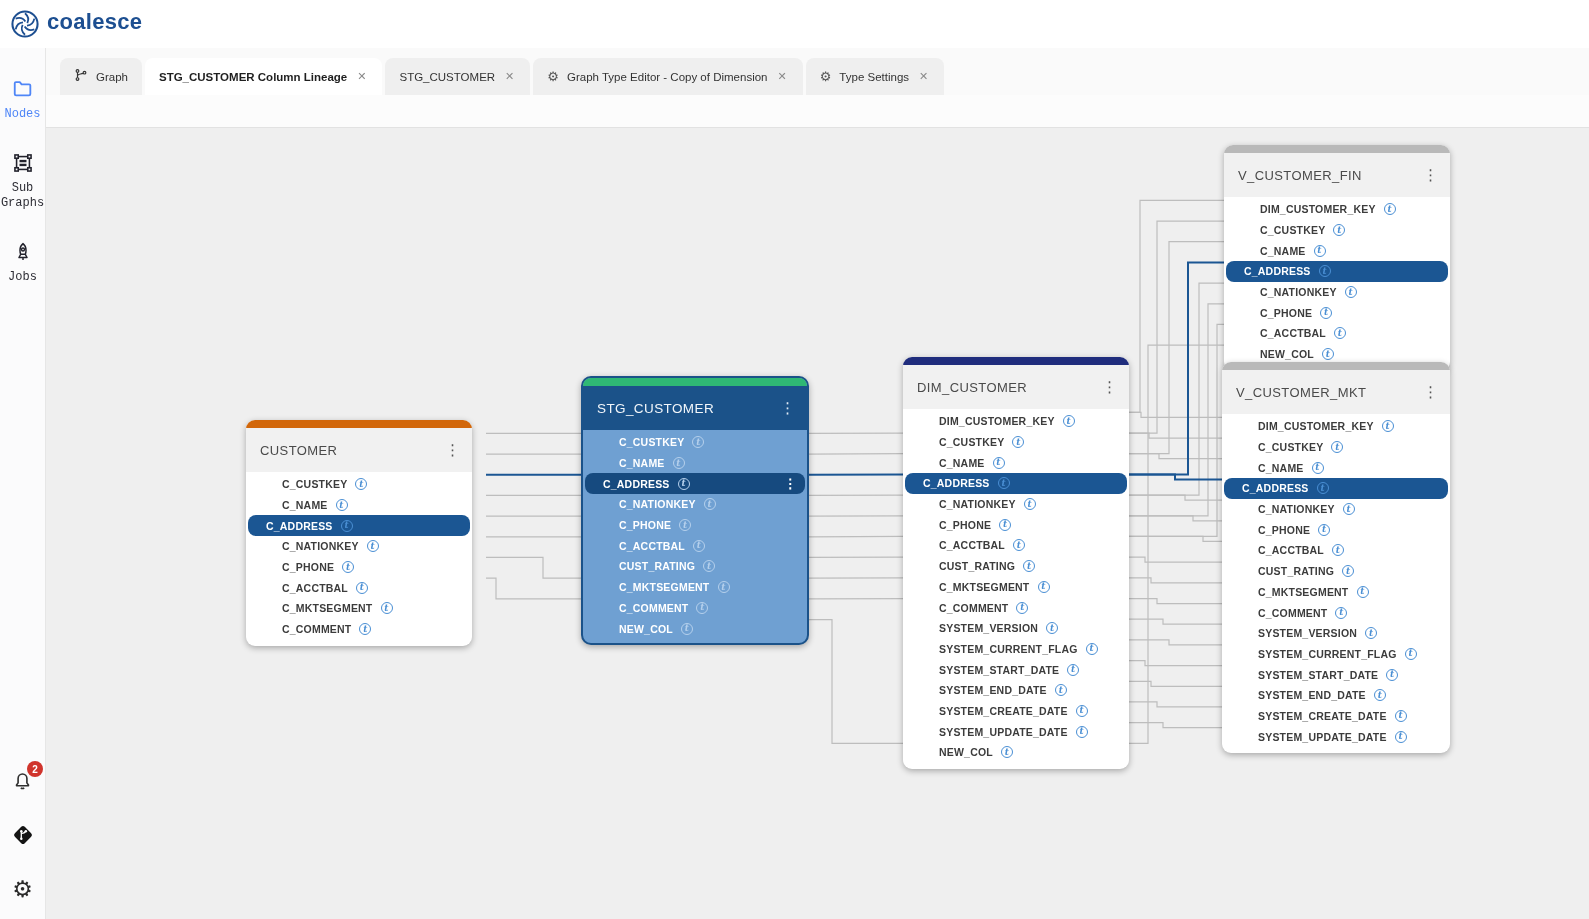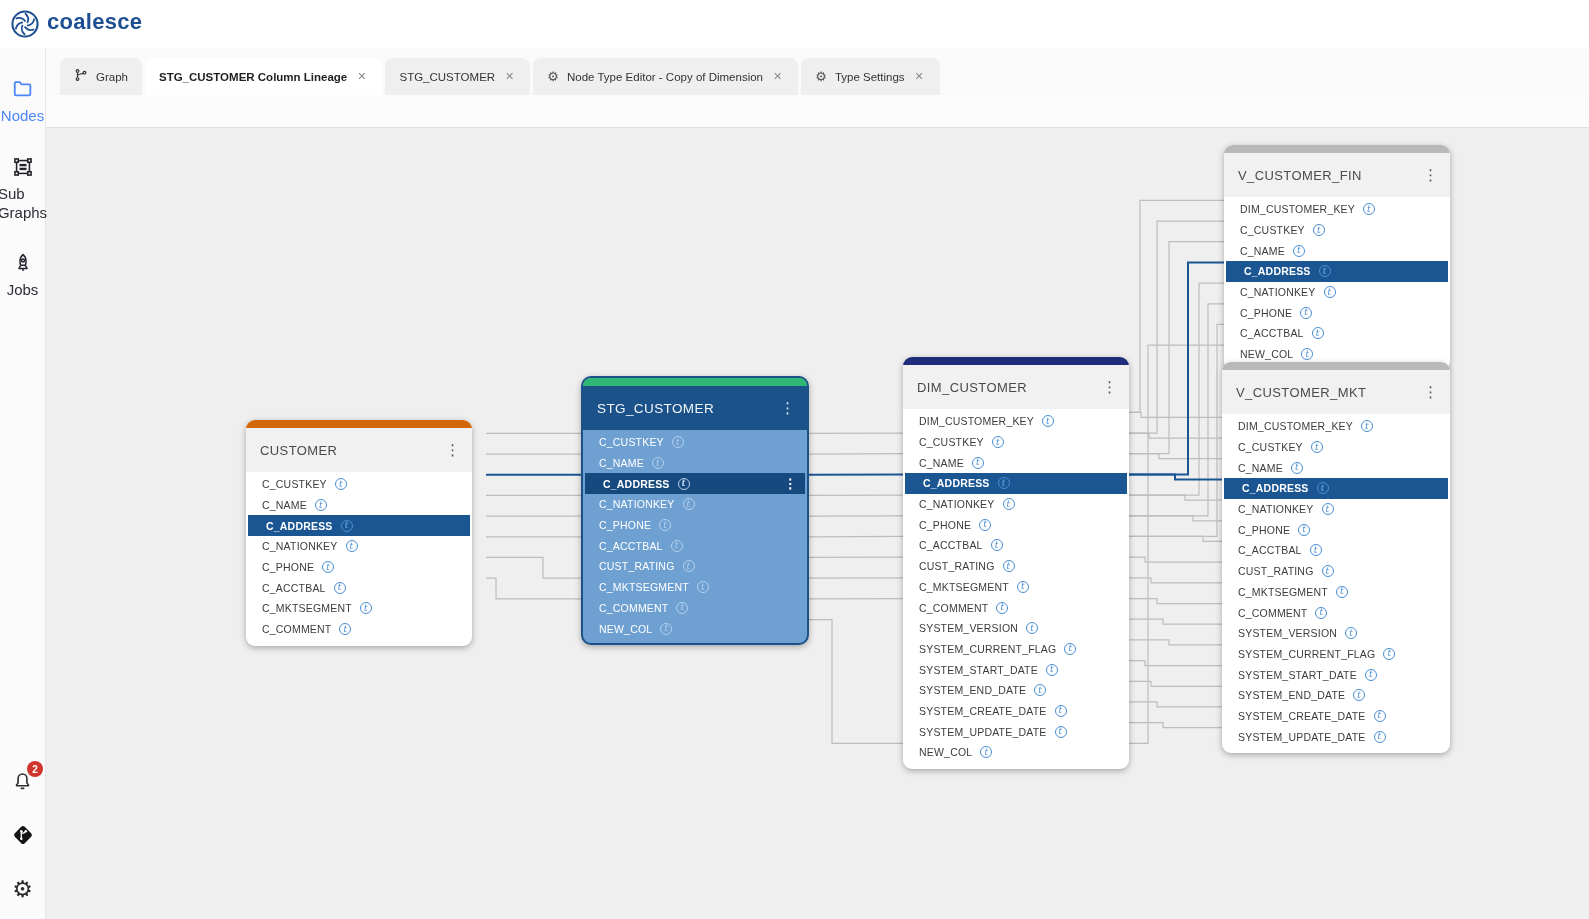--- a/index.html
+++ b/index.html
@@ -10,21 +10,21 @@
   .logo { position:absolute; left:10px; top:9px; display:flex; gap:7px; }
   .logo-text { font-size:22px; font-weight:bold; color:#1d4f91; letter-spacing:.3px; }
   .mode-switch { position:absolute; left:905px; top:2px; display:flex; gap:36px; }
   .mode { width:66px; display:flex; flex-direction:column; align-items:center; gap:1px; cursor:pointer; padding-top:3px;}
   .mode-label { font-size:11px; color:#6f6f6f; }
   .mode.active .mode-label { color:#1d5ba6; font-weight:bold; }
 
   
   #sidebar { position:absolute; left:0; top:48px; bottom:0; width:46px; background:#fbfbfc; border-right:1px solid #e6e6e6; z-index:9; display:flex; flex-direction:column; align-items:center; }
   .side-item { margin-top:30px; display:flex; flex-direction:column; align-items:center; gap:3px; cursor:pointer; width:46px; }
-  .side-label { font-family:Liberation Sans, sans-serif; font-size:15px; color:#2d2d35; text-align:left; line-height:1.25; }
+  .side-label { font-family:Liberation Mono, monospace; font-size:12px; color:#2d2d35; text-align:center; line-height:1.25; }
   .side-item.active .side-label { color:#4f86f7; }
   .side-spacer { flex:1; }
   .side-bottom { display:flex; flex-direction:column; align-items:center; gap:27px; margin-bottom:18px; }
   .bell-wrap { position:relative; cursor:pointer; }
   .badge { position:absolute; top:-8px; right:-9px; min-width:16px; height:16px; border-radius:8px; background:#d0342c; color:#fff; font-size:10px; font-weight:bold; display:flex; align-items:center; justify-content:center; padding:0 4px; }
 
   
   #tabbar { position:absolute; left:46px; top:48px; width:1543px; height:47px; background:#fafafa; display:flex; align-items:flex-end; padding-left:14px; gap:3px; z-index:8; }
   .tab { height:37px; background:#efefef; border-radius:8px 8px 0 0; display:flex; align-items:center; gap:8px; padding:0 14px; cursor:pointer; }
   .tab-label { font-size:11.5px; color:#333; white-space:nowrap; }
@@ -38,22 +38,22 @@
   #canvas { position:absolute; left:46px; top:127px; width:1543px; height:792px; background:#efefef; border-top:1px solid #e2e2e2; overflow:hidden; z-index:1; }
   #edges { position:absolute; left:0; top:0; z-index:1; pointer-events:none; }
 
   
   .node { position:absolute; z-index:2; background:#fff; border-radius:9px; box-shadow:0 2px 6px rgba(0,0,0,.3); overflow:hidden; cursor:pointer; }
   .strip { height:8px; }
   .nhead { height:44px; display:flex; align-items:center; padding:0 8px 0 14px; background:#f1f1f1; }
   .ntitle { font-size:13px; color:#4a4a4a; letter-spacing:.4px; flex:1; white-space:nowrap; }
   .kebab { font-size:15px; color:#555; padding:0 4px; cursor:pointer; }
   .rows { padding:2px 0 6px 0; }
-  .row { height:20.7px; display:flex; align-items:center; padding-left:16px; font-size:10.5px; font-weight:400; color:#3c3c3c; letter-spacing:.2px; white-space:nowrap; }
-  .row.hl { background:#1b5693; color:#fff; border-radius:0; margin:0 2px; padding-left:18px; font-weight:bold; }
+  .row { height:20.7px; display:flex; align-items:center; padding-left:36px; font-size:10.5px; font-weight:700; color:#3c3c3c; letter-spacing:.2px; white-space:nowrap; }
+  .row.hl { background:#1b5693; color:#fff; border-radius:8px; margin:0 2px; padding-left:18px; font-weight:bold; }
   .ticon { display:inline-flex; align-items:center; justify-content:center; width:12px; height:12px; border:1px solid #4a8fd4; border-radius:50%; color:#4a8fd4; font-size:9px; margin-left:8px; flex:none; }
   .ticon i { font-family:"DejaVu Serif",serif; font-style:italic; line-height:1; }
   .rkebab { margin-left:auto; padding-right:8px; font-size:13px; color:#fff; cursor:pointer; }
 
   
   .node.blue { border:2px solid #1b5289; background:#6fa0d2; border-radius:10px; }
   .node.blue .strip { border-radius:6px 6px 0 0; }
   .node.blue .nhead { background:#1b5289; }
   .node.blue .ntitle { color:#f2f6fa; font-size:13.5px; }
   .node.blue .kebab { color:#dfe9f4; }
@@ -164,21 +164,21 @@
   <div class="tab active">
     <span class="tab-label">STG_CUSTOMER Column Lineage</span>
     <span class="tab-close">✕</span>
   </div>
   <div class="tab">
     <span class="tab-label">STG_CUSTOMER</span>
     <span class="tab-close">✕</span>
   </div>
   <div class="tab">
     <span class="tab-gear">⚙</span>
-    <span class="tab-label">Node Type Editor - Copy of Dimension</span>
+    <span class="tab-label">Graph Type Editor - Copy of Dimension</span>
     <span class="tab-close">✕</span>
   </div>
   <div class="tab">
     <span class="tab-gear">⚙</span>
     <span class="tab-label">Type Settings</span>
     <span class="tab-close">✕</span>
   </div>
 </div>
 <div id="substrip"></div>
 

